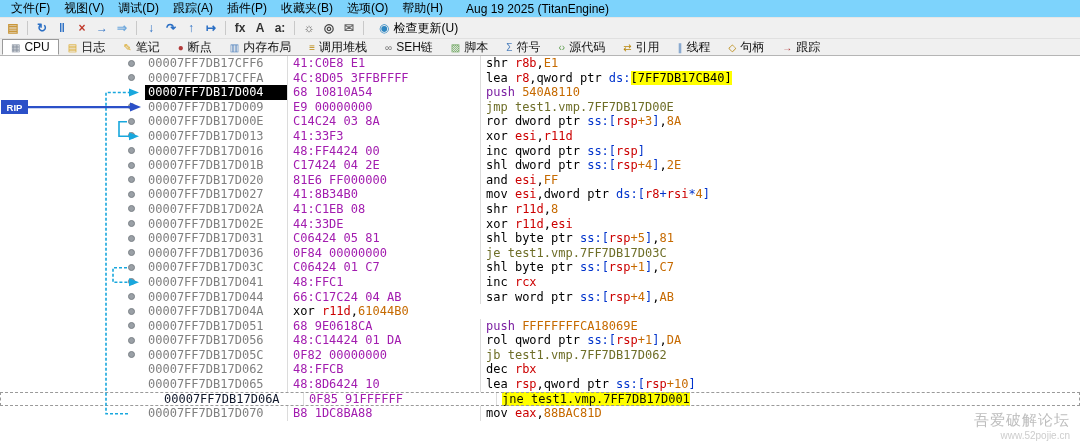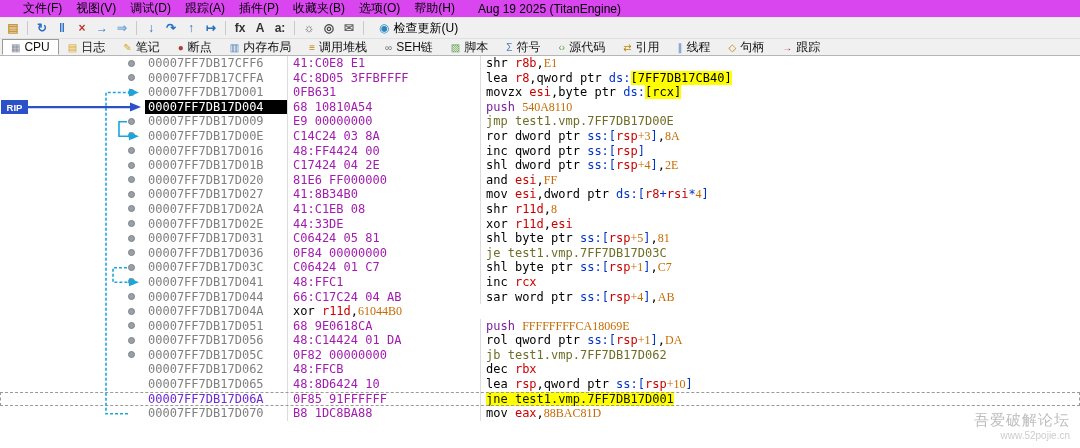--- a/index.html
+++ b/index.html
@@ -3,22 +3,22 @@
 <meta charset="utf-8">
 <style>
   * { box-sizing: border-box; }
   html,body { margin:0; padding:0; }
   body {
     width:1080px; height:448px; overflow:hidden; background:#fff;
     font-family:"Liberation Sans", sans-serif; font-size:12px; color:#000;
     position:relative;
   }
   
-  .menu-bar { height:18px; background:#d946ef; border-bottom:1px solid #e6e6e6;
-    display:flex; align-items:center; padding:0 16px; }
+  .menu-bar { height:18px; background:#7dd3fc; border-bottom:1px solid #e6e6e6;
+    display:flex; align-items:center; padding:0 4px; }
   .menu-item { padding:1px 7px; color:#000; cursor:default; }
   .window-title { margin-left:16px; color:#000; }
   
   .toolbar { height:21px; background:#f0f0f0; border-bottom:1px solid #e0e0e0;
     display:flex; align-items:center; padding:0 4px; gap:2px; }
   .tb-icon { width:18px; height:17px; display:inline-flex; align-items:center;
     justify-content:center; font-size:12px; font-weight:bold; border-radius:2px; }
   .tb-sep { width:1px; height:14px; background:#c9c9c9; margin:0 3px; }
   .update-btn { display:flex; align-items:center; gap:4px; padding:1px 6px; margin-left:4px; }
   .update-icon { color:#2e86c1; font-size:12px; }
@@ -35,26 +35,26 @@
   .rows { position:absolute; left:0; top:0; width:100%; }
   .row { display:flex; height:14.6px; line-height:14.6px; white-space:pre; }
   .gut { flex:0 0 145px; width:145px; position:relative; }
   .dot { position:absolute; left:128px; top:3.5px; width:7px; height:7px; border-radius:50%;
     background:var(--breakpoint-dot-gray); border:1px solid #7b8187; }
   .addr { flex:0 0 142px; width:142px; color:var(--address-gray); padding-left:3px; }
   .bytes { flex:0 0 193px; width:193px; color:#a21caf; padding-left:5px; border-left:1px solid #dcdcdc; }
   .dis { flex:1; padding-left:5px; border-left:1px solid #dcdcdc; }
   .row.rip .addr { background:var(--rip-row-black); color:var(--rip-row-text-white); }
   .row.sel { outline:1px dashed #9a9a9a; outline-offset:-1px; }
-  .row.sel .addr { color:#6d28d9; }
+  .row.sel .addr { color:#0f172a;margin-left:16px; }
   .row.sel .dis .wrap { background:var(--highlight-yellow); }
   .row.sel .dis span { color:#141400; }
   .t-mn,.t-kw,.t-pl { color:#000; }
   .t-reg { color:var(--register-red); }
-  .t-imm { color:var(--immediate-orange);font-family:Liberation Serif, serif; }
+  .t-imm { color:var(--immediate-orange); }
   .t-seg,.t-br { color:var(--segment-blue); }
   .t-pu { color:var(--push-purple); }
   .t-jm,.t-jt { color:var(--jump-olive);margin-top:41px; }
   .t-hl { background:var(--highlight-yellow); color:#000; }
   
   .arrows { position:absolute; left:0; top:0; pointer-events:none; }
   .ja { stroke:var(--jump-arrow-cyan); fill:none; stroke-width:1.6; }
   .ja.dashed { stroke-dasharray:3,2; }
   .jafill { fill:var(--jump-arrow-cyan); }
   .ripline { stroke:var(--rip-arrow-blue); stroke-width:2.4; }
@@ -170,24 +170,24 @@
     <div class="tab">
       <span class="tab-glyph" style="color: rgb(178, 59, 59);">→</span>
       <span class="tab-label">跟踪</span>
     </div>
   </div>
 
 <div class="main">
   <div class="rows">
       <div class="row"><div class="gut"><span class="dot"></span></div><div class="addr">00007FF7DB17CFF6</div><div class="bytes">41:C0E8 E1</div><div class="dis"><span class="wrap"><span class="t-mn">shr </span><span class="t-reg">r8b</span><span class="t-pl">,</span><span class="t-imm">E1</span></span></div></div>
       <div class="row"><div class="gut"><span class="dot"></span></div><div class="addr">00007FF7DB17CFFA</div><div class="bytes">4C:8D05 3FFBFFFF</div><div class="dis"><span class="wrap"><span class="t-mn">lea </span><span class="t-reg">r8</span><span class="t-pl">,</span><span class="t-kw">qword ptr </span><span class="t-seg">ds:</span><span class="t-hl">[7FF7DB17CB40]</span></span></div></div>
-      <div class="row"><div class="gut"><span class="dot"></span></div><div class="addr">00007FF7DB17D001</div><div class="bytes">0FB631</div><div class="dis"><span class="wrap"><span class="t-mn">movzx </span><span class="t-reg">esi</span><span class="t-pl">,</span><span class="t-kw">byte ptr </span><span class="t-seg">ds:</span><span class="t-hl">[rcx]</span></span></div></div>
       <div class="row rip"><div class="gut"></div><div class="addr">00007FF7DB17D004</div><div class="bytes">68 10810A54</div><div class="dis"><span class="wrap"><span class="t-pu">push </span><span class="t-imm">540A8110</span></span></div></div>
       <div class="row"><div class="gut"><span class="dot"></span></div><div class="addr">00007FF7DB17D009</div><div class="bytes">E9 00000000</div><div class="dis"><span class="wrap"><span class="t-jm">jmp </span><span class="t-jt">test1.vmp.7FF7DB17D00E</span></span></div></div>
       <div class="row"><div class="gut"><span class="dot"></span></div><div class="addr">00007FF7DB17D00E</div><div class="bytes">C14C24 03 8A</div><div class="dis"><span class="wrap"><span class="t-mn">ror </span><span class="t-kw">dword ptr </span><span class="t-seg">ss:</span><span class="t-br">[</span><span class="t-reg">rsp</span><span class="t-imm">+3</span><span class="t-br">]</span><span class="t-pl">,</span><span class="t-imm">8A</span></span></div></div>
+      <div class="row"><div class="gut"><span class="dot"></span></div><div class="addr">00007FF7DB17D013</div><div class="bytes">41:33F3</div><div class="dis"><span class="wrap"><span class="t-mn">xor </span><span class="t-reg">esi</span><span class="t-pl">,</span><span class="t-reg">r11d</span></span></div></div>
       <div class="row"><div class="gut"><span class="dot"></span></div><div class="addr">00007FF7DB17D016</div><div class="bytes">48:FF4424 00</div><div class="dis"><span class="wrap"><span class="t-mn">inc </span><span class="t-kw">qword ptr </span><span class="t-seg">ss:</span><span class="t-br">[</span><span class="t-reg">rsp</span><span class="t-br">]</span></span></div></div>
       <div class="row"><div class="gut"><span class="dot"></span></div><div class="addr">00007FF7DB17D01B</div><div class="bytes">C17424 04 2E</div><div class="dis"><span class="wrap"><span class="t-mn">shl </span><span class="t-kw">dword ptr </span><span class="t-seg">ss:</span><span class="t-br">[</span><span class="t-reg">rsp</span><span class="t-imm">+4</span><span class="t-br">]</span><span class="t-pl">,</span><span class="t-imm">2E</span></span></div></div>
       <div class="row"><div class="gut"><span class="dot"></span></div><div class="addr">00007FF7DB17D020</div><div class="bytes">81E6 FF000000</div><div class="dis"><span class="wrap"><span class="t-mn">and </span><span class="t-reg">esi</span><span class="t-pl">,</span><span class="t-imm">FF</span></span></div></div>
       <div class="row"><div class="gut"><span class="dot"></span></div><div class="addr">00007FF7DB17D027</div><div class="bytes">41:8B34B0</div><div class="dis"><span class="wrap"><span class="t-mn">mov </span><span class="t-reg">esi</span><span class="t-pl">,</span><span class="t-kw">dword ptr </span><span class="t-seg">ds:</span><span class="t-br">[</span><span class="t-reg">r8</span><span class="t-br">+</span><span class="t-reg">rsi</span><span class="t-br">*</span><span class="t-imm">4</span><span class="t-br">]</span></span></div></div>
       <div class="row"><div class="gut"><span class="dot"></span></div><div class="addr">00007FF7DB17D02A</div><div class="bytes">41:C1EB 08</div><div class="dis"><span class="wrap"><span class="t-mn">shr </span><span class="t-reg">r11d</span><span class="t-pl">,</span><span class="t-imm">8</span></span></div></div>
       <div class="row"><div class="gut"><span class="dot"></span></div><div class="addr">00007FF7DB17D02E</div><div class="bytes">44:33DE</div><div class="dis"><span class="wrap"><span class="t-mn">xor </span><span class="t-reg">r11d</span><span class="t-pl">,</span><span class="t-reg">esi</span></span></div></div>
       <div class="row"><div class="gut"><span class="dot"></span></div><div class="addr">00007FF7DB17D031</div><div class="bytes">C06424 05 81</div><div class="dis"><span class="wrap"><span class="t-mn">shl </span><span class="t-kw">byte ptr </span><span class="t-seg">ss:</span><span class="t-br">[</span><span class="t-reg">rsp</span><span class="t-imm">+5</span><span class="t-br">]</span><span class="t-pl">,</span><span class="t-imm">81</span></span></div></div>
       <div class="row"><div class="gut"><span class="dot"></span></div><div class="addr">00007FF7DB17D036</div><div class="bytes">0F84 00000000</div><div class="dis"><span class="wrap"><span class="t-jm">je </span><span class="t-jt">test1.vmp.7FF7DB17D03C</span></span></div></div>
       <div class="row"><div class="gut"><span class="dot"></span></div><div class="addr">00007FF7DB17D03C</div><div class="bytes">C06424 01 C7</div><div class="dis"><span class="wrap"><span class="t-mn">shl </span><span class="t-kw">byte ptr </span><span class="t-seg">ss:</span><span class="t-br">[</span><span class="t-reg">rsp</span><span class="t-imm">+1</span><span class="t-br">]</span><span class="t-pl">,</span><span class="t-imm">C7</span></span></div></div>
       <div class="row"><div class="gut"><span class="dot"></span></div><div class="addr">00007FF7DB17D041</div><div class="bytes">48:FFC1</div><div class="dis"><span class="wrap"><span class="t-mn">inc </span><span class="t-reg">rcx</span></span></div></div>

